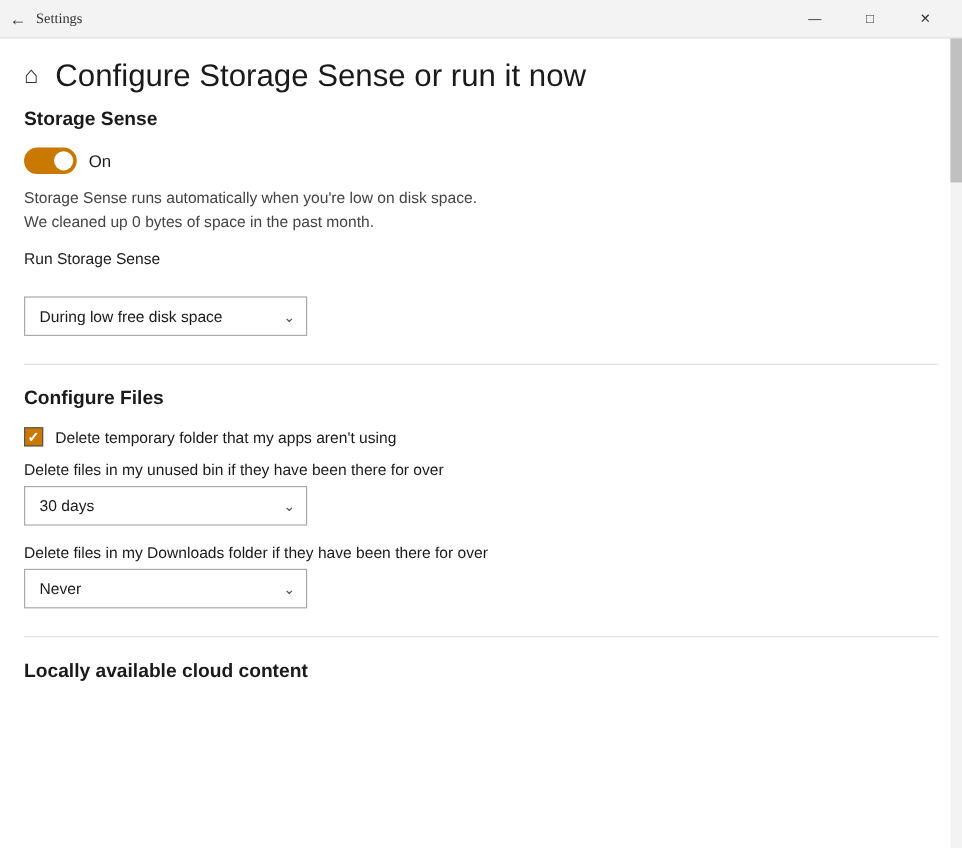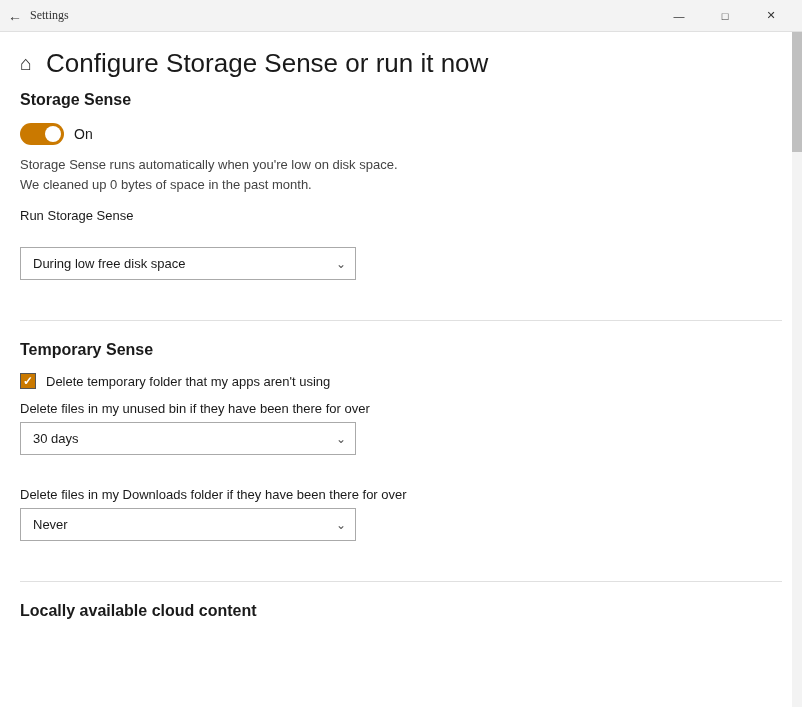--- a/index.html
+++ b/index.html
@@ -130,22 +130,22 @@
     .field-label {
       font-size: 13px;
       color: #1a1a1a;
       margin-bottom: 24px;
     }
 
     
     .custom-select {
       position: relative;
       display: inline-block;
-      width: 336px;
-      margin-bottom: 32px;
+      width: 236px;
+      margin-bottom: 15px;
     }
     .custom-select select {
       width: 100%;
       padding: 8px 36px 8px 12px;
       font-size: 13px;
       font-family: 'Segoe UI', Tahoma, Geneva, Verdana, sans-serif;
       border: 1px solid #aaa;
       background: #fff;
       color: #1a1a1a;
       appearance: none;
@@ -272,21 +272,21 @@
         <option>Every week</option>
         <option>Every month</option>
       </select>
       <span class="select-arrow">⌄</span>
     </div>
   </div>
 
   <hr class="divider">
 
   <div>
-    <div class="section-title">Temporary Sense</div>
+    <div class="section-title">Configure Files</div>
 
     
     <div class="checkbox-row">
       <div class="custom-checkbox">
         <span class="checkmark">✓</span>
       </div>
       <span class="checkbox-label">Delete temporary folder that my apps aren't using</span>
     </div>
 
     

